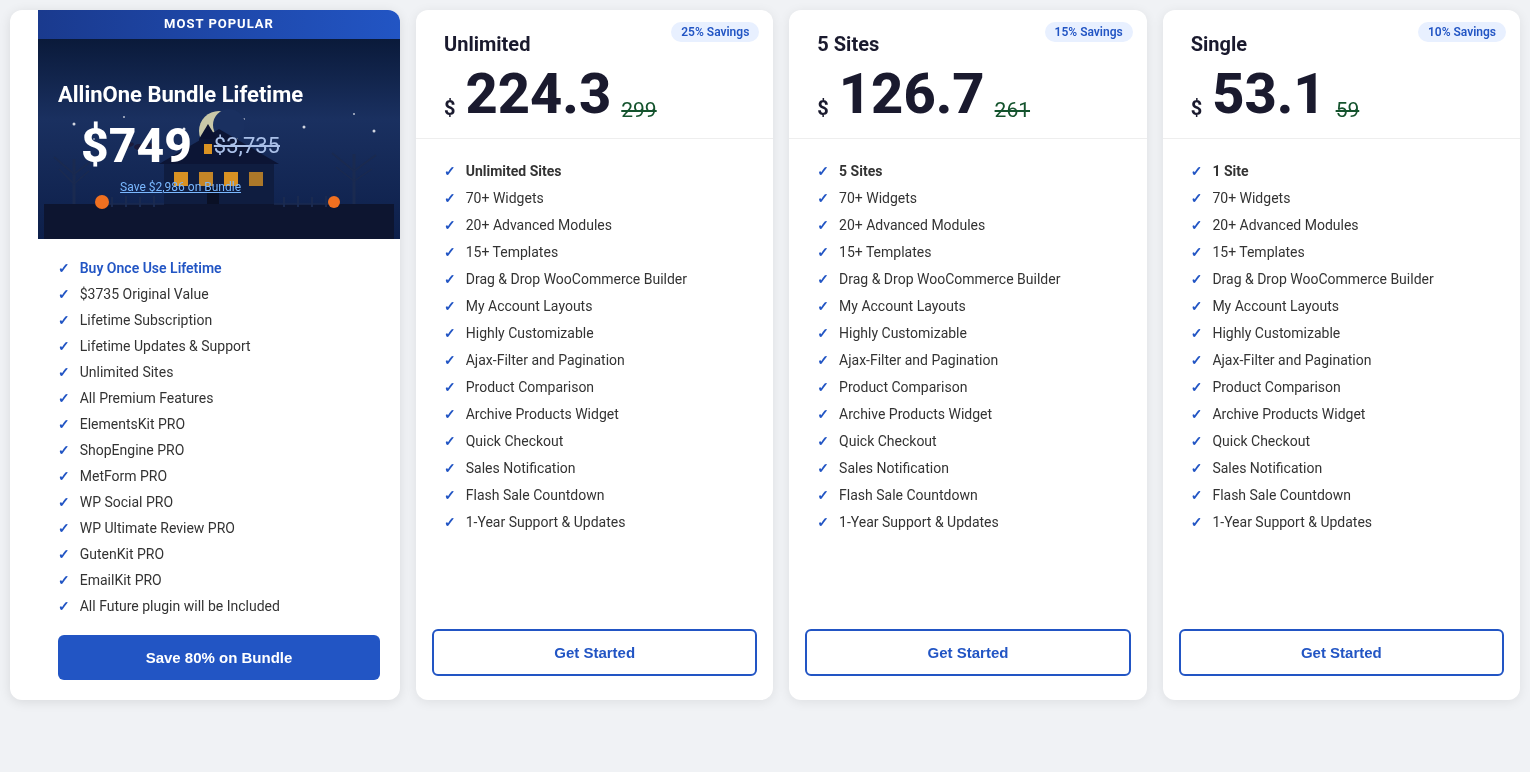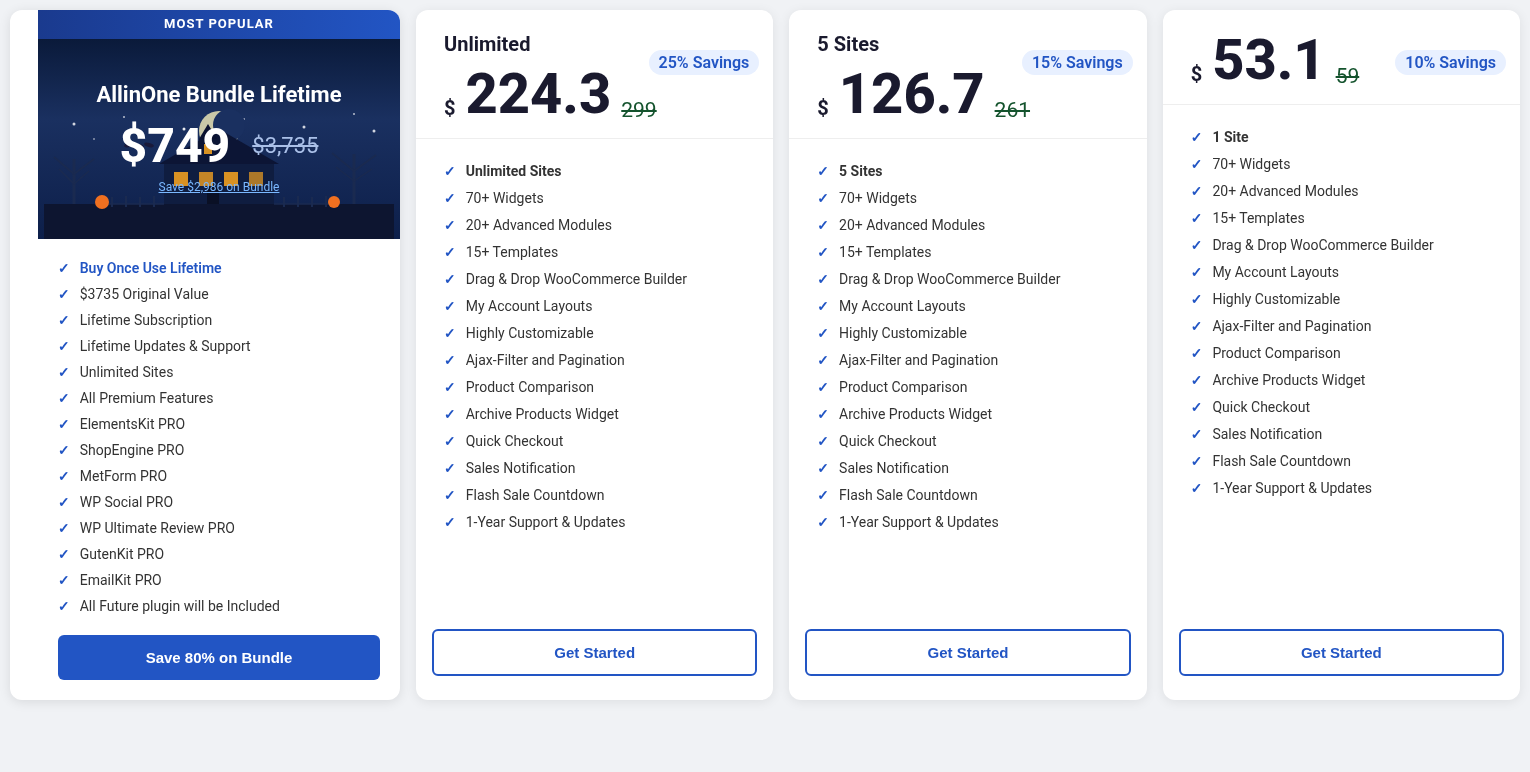--- a/index.html
+++ b/index.html
@@ -40,21 +40,21 @@
       background: linear-gradient(90deg, #1a3a8e, #2255c4);
     }
     .bundle-hero {
       background: linear-gradient(180deg, #0a1a3a 0%, #1a3060 40%, #0d1f4a 100%);
       padding: 18px 20px 20px;
       text-align: center;
       position: relative;
       min-height: 200px;
       display: flex;
       flex-direction: column;
-      align-items: center;
+      align-items: flex-start;
       justify-content: center;
       overflow: hidden;
     }
     .bundle-title {
       color: #fff;
       font-size: 22px;
       font-weight: 700;
       margin-bottom: 10px;
       position: relative;
       z-index: 2;
@@ -129,25 +129,24 @@
       flex-direction: column;
       overflow: hidden;
       position: relative;
     }
     .savings-badge {
       position: absolute;
       top: 12px;
       right: 14px;
       background: #e8f0ff;
       color: #2255c4;
-      font-size: 16px;
+      font-size: 12px;
       font-weight: 600;
       padding: 3px 10px;
       border-radius: 20px;
-      margin-top: 28px;
     }
     .card-header {
       padding: 22px 28px 16px;
       border-bottom: 1px solid #eee;
     }
     .plan-name {
       font-size: 20px;
       font-weight: 700;
       color: #1a1a2e;
       margin-bottom: 10px;
@@ -491,20 +490,21 @@
         <span class="check-icon" style="color:#2255c4;">✓</span>
         <span>1-Year Support &amp; Updates</span>
       </div>
       </div>
       <div class="card-footer">
         <button class="get-started-btn">Get Started</button>
       </div>
     </div><div class="pricing-card">
       <span class="savings-badge">10% Savings</span>
       <div class="card-header">
+        <div class="plan-name">Single</div>
         <div class="price-row">
           <span class="price-dollar">$</span>
           <span class="price-main">53.1</span>
           <span class="price-original">59</span>
         </div>
       </div>
       <div class="card-features">
         <div class="feature-item bold-item">
         <span class="check-icon" style="color:#2255c4;">✓</span>
         <span>1 Site</span>

